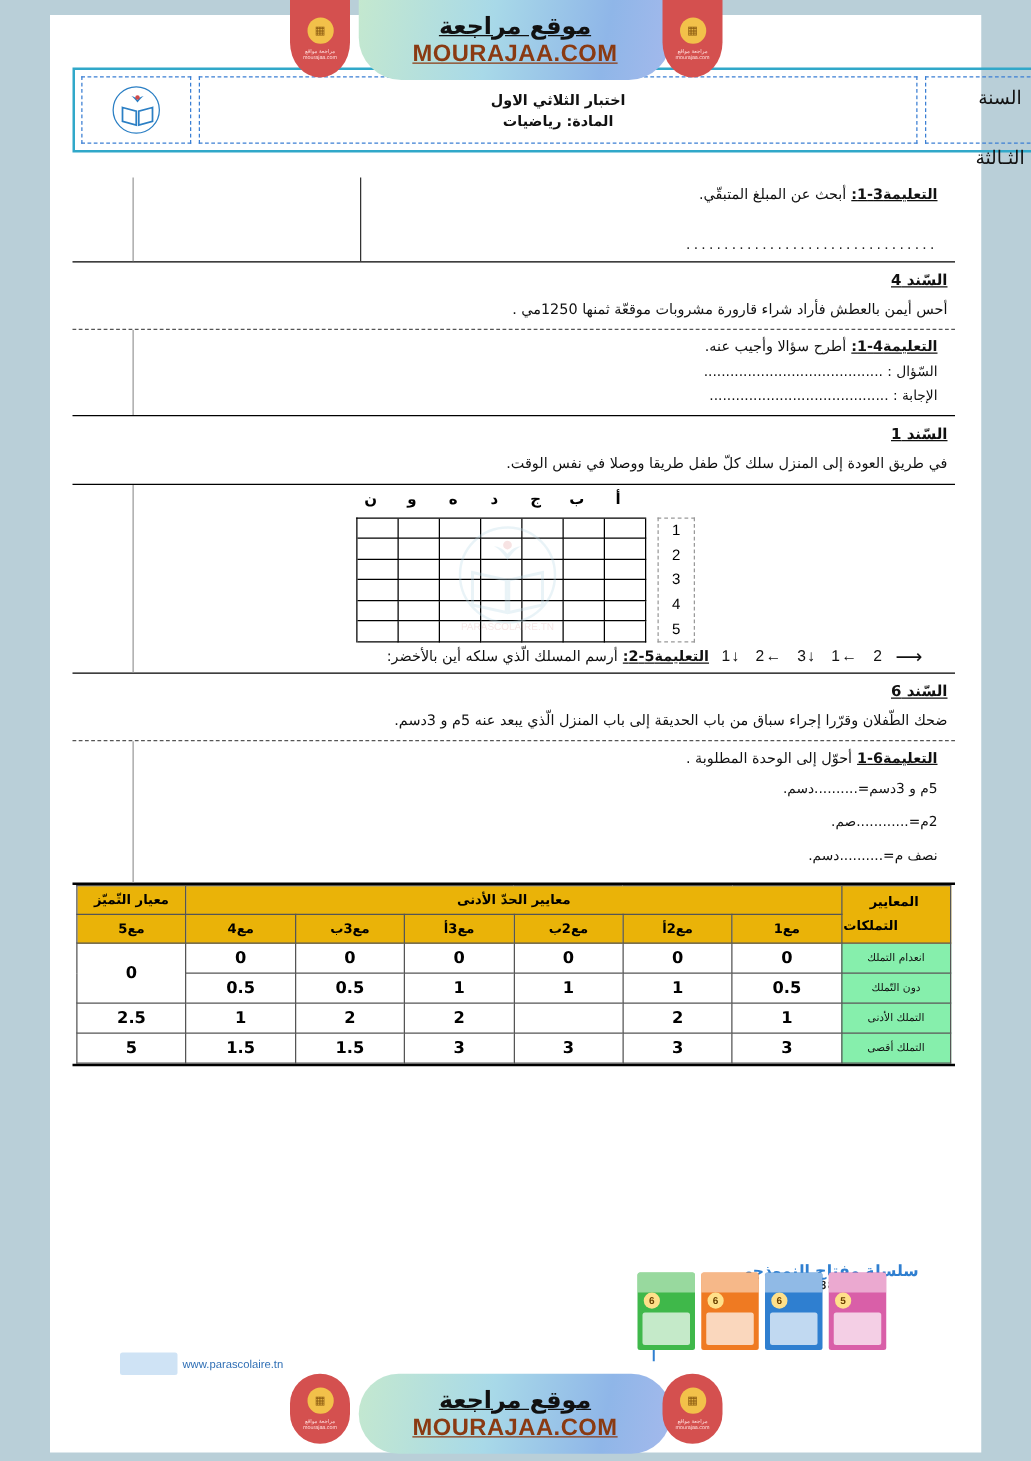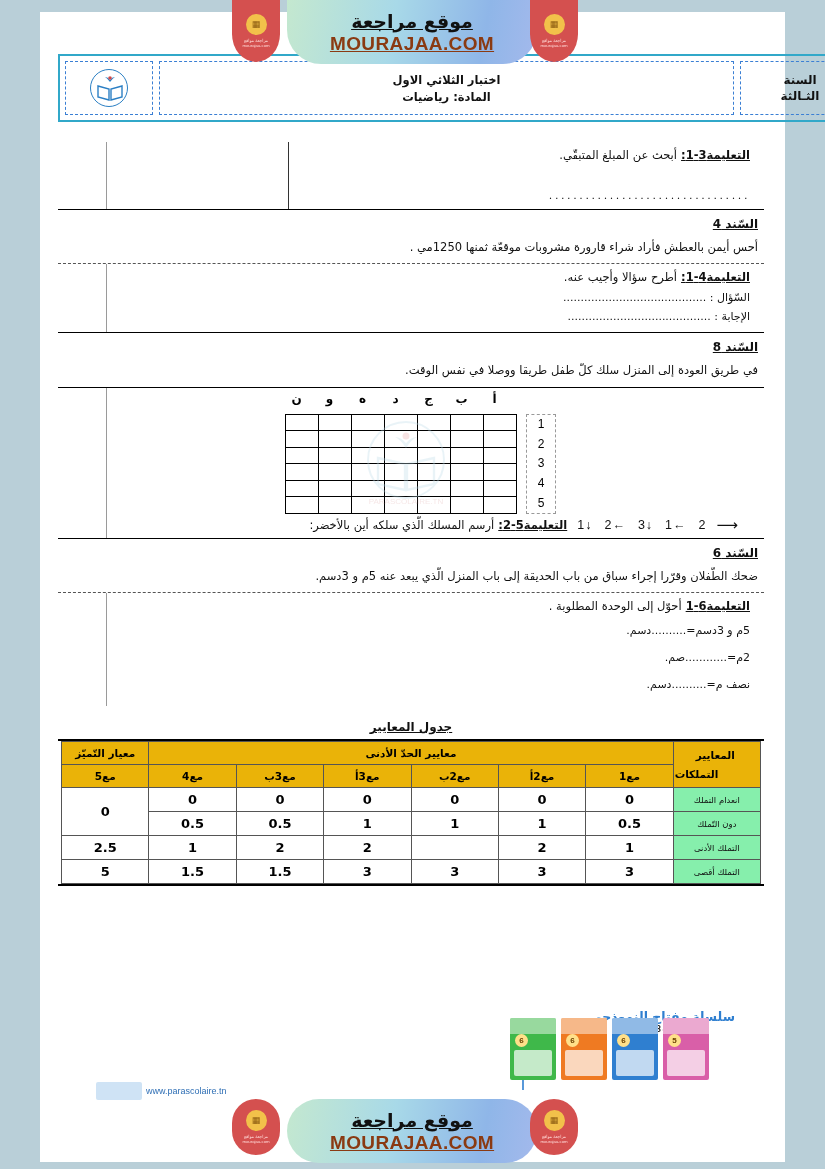--- a/index.html
+++ b/index.html
@@ -77,22 +77,23 @@
   }
   .hdr-cell { border: 1.5px dashed #3b7fd4; display: flex; align-items: center; justify-content: center; }
   .hdr-logo { width: 88px; }
   .hdr-mid  { flex: 1; flex-direction: column; gap: 3px; }
   .hdr-year { width: 120px; flex-direction: column; gap: 2px; }
   .hdr-title, .hdr-subject {
     font-size: 11.5px; font-weight: bold; color: #111;
     font-family: "DejaVu Sans", "Liberation Sans", sans-serif;
   }
   .hdr-year-l1, .hdr-year-l2 {
-    font-size: 12px; font-weight: bold; color: #111;
-    font-family: "DejaVu Sans", "Liberation Sans", sans-serif;
+    font-size: 15px; font-weight: normal; color: #111;
+    font-family: "DejaVu Sans", "Liberation Sans", sans-serif;
+    margin-top: 28px;
   }
   .logo-circle {
     width: 38px; height: 38px; border-radius: 50%;
     border: 1.6px solid #2b7fc4; position: relative;
     background: #fff; overflow: hidden;
   }
   .logo-circle svg { position: absolute; left: 0; top: 0; }
 
   
   .content {
@@ -314,21 +315,21 @@
         <div class="ansline ar">
           <span class="lead">الإجابة :</span>
           <span class="dots">.........................................</span>
         </div>
         <div style="height:6px"></div>
       </div>
     </div>
     <div class="rowline"></div>
 
     <div>
-      <div class="sandhead ar">السّند 8</div>
+      <div class="sandhead ar">السّند 1</div>
       <div class="bodytext ar">في طريق العودة إلى المنزل سلك كلّ طفل طريقا ووصلا في نفس الوقت.</div>
     </div>
     <div class="rowline"></div>
 
     <div class="band">
       <div class="vline-a"></div>
       <div class="band-inner">
 
         <div class="grid-wrap">
           <div class="colhdr">
@@ -452,21 +453,20 @@
         </div>
         <div>
             <div class="ansline ar" style="padding: 7px 6px 7px 0px;"><span>5م و 3دسم=</span><span class="dots">..........</span><span>دسم.</span></div>
             <div class="ansline ar" style="padding: 7px 6px 7px 0px;"><span>2م=</span><span class="dots">............</span><span>صم.</span></div>
             <div class="ansline ar" style="padding: 7px 6px 7px 0px;"><span>نصف م=</span><span class="dots">..........</span><span>دسم.</span></div>
           </div>
         <div style="height:8px"></div>
       </div>
     </div>
 
-    <div class="crit-title ar">جدول المعايير</div>
     <div class="tbl-outer">
       <table class="crit">
         <thead>
           <tr>
             <th class="corner-top" rowspan="2">
               <div>المعايير</div>
               <div style="text-align:left;margin-top:7px">التملكات</div>
             </th>
             <th colspan="6">معايير الحدّ الأدنى</th>
             <th rowspan="1">معيار التّميّز</th>

